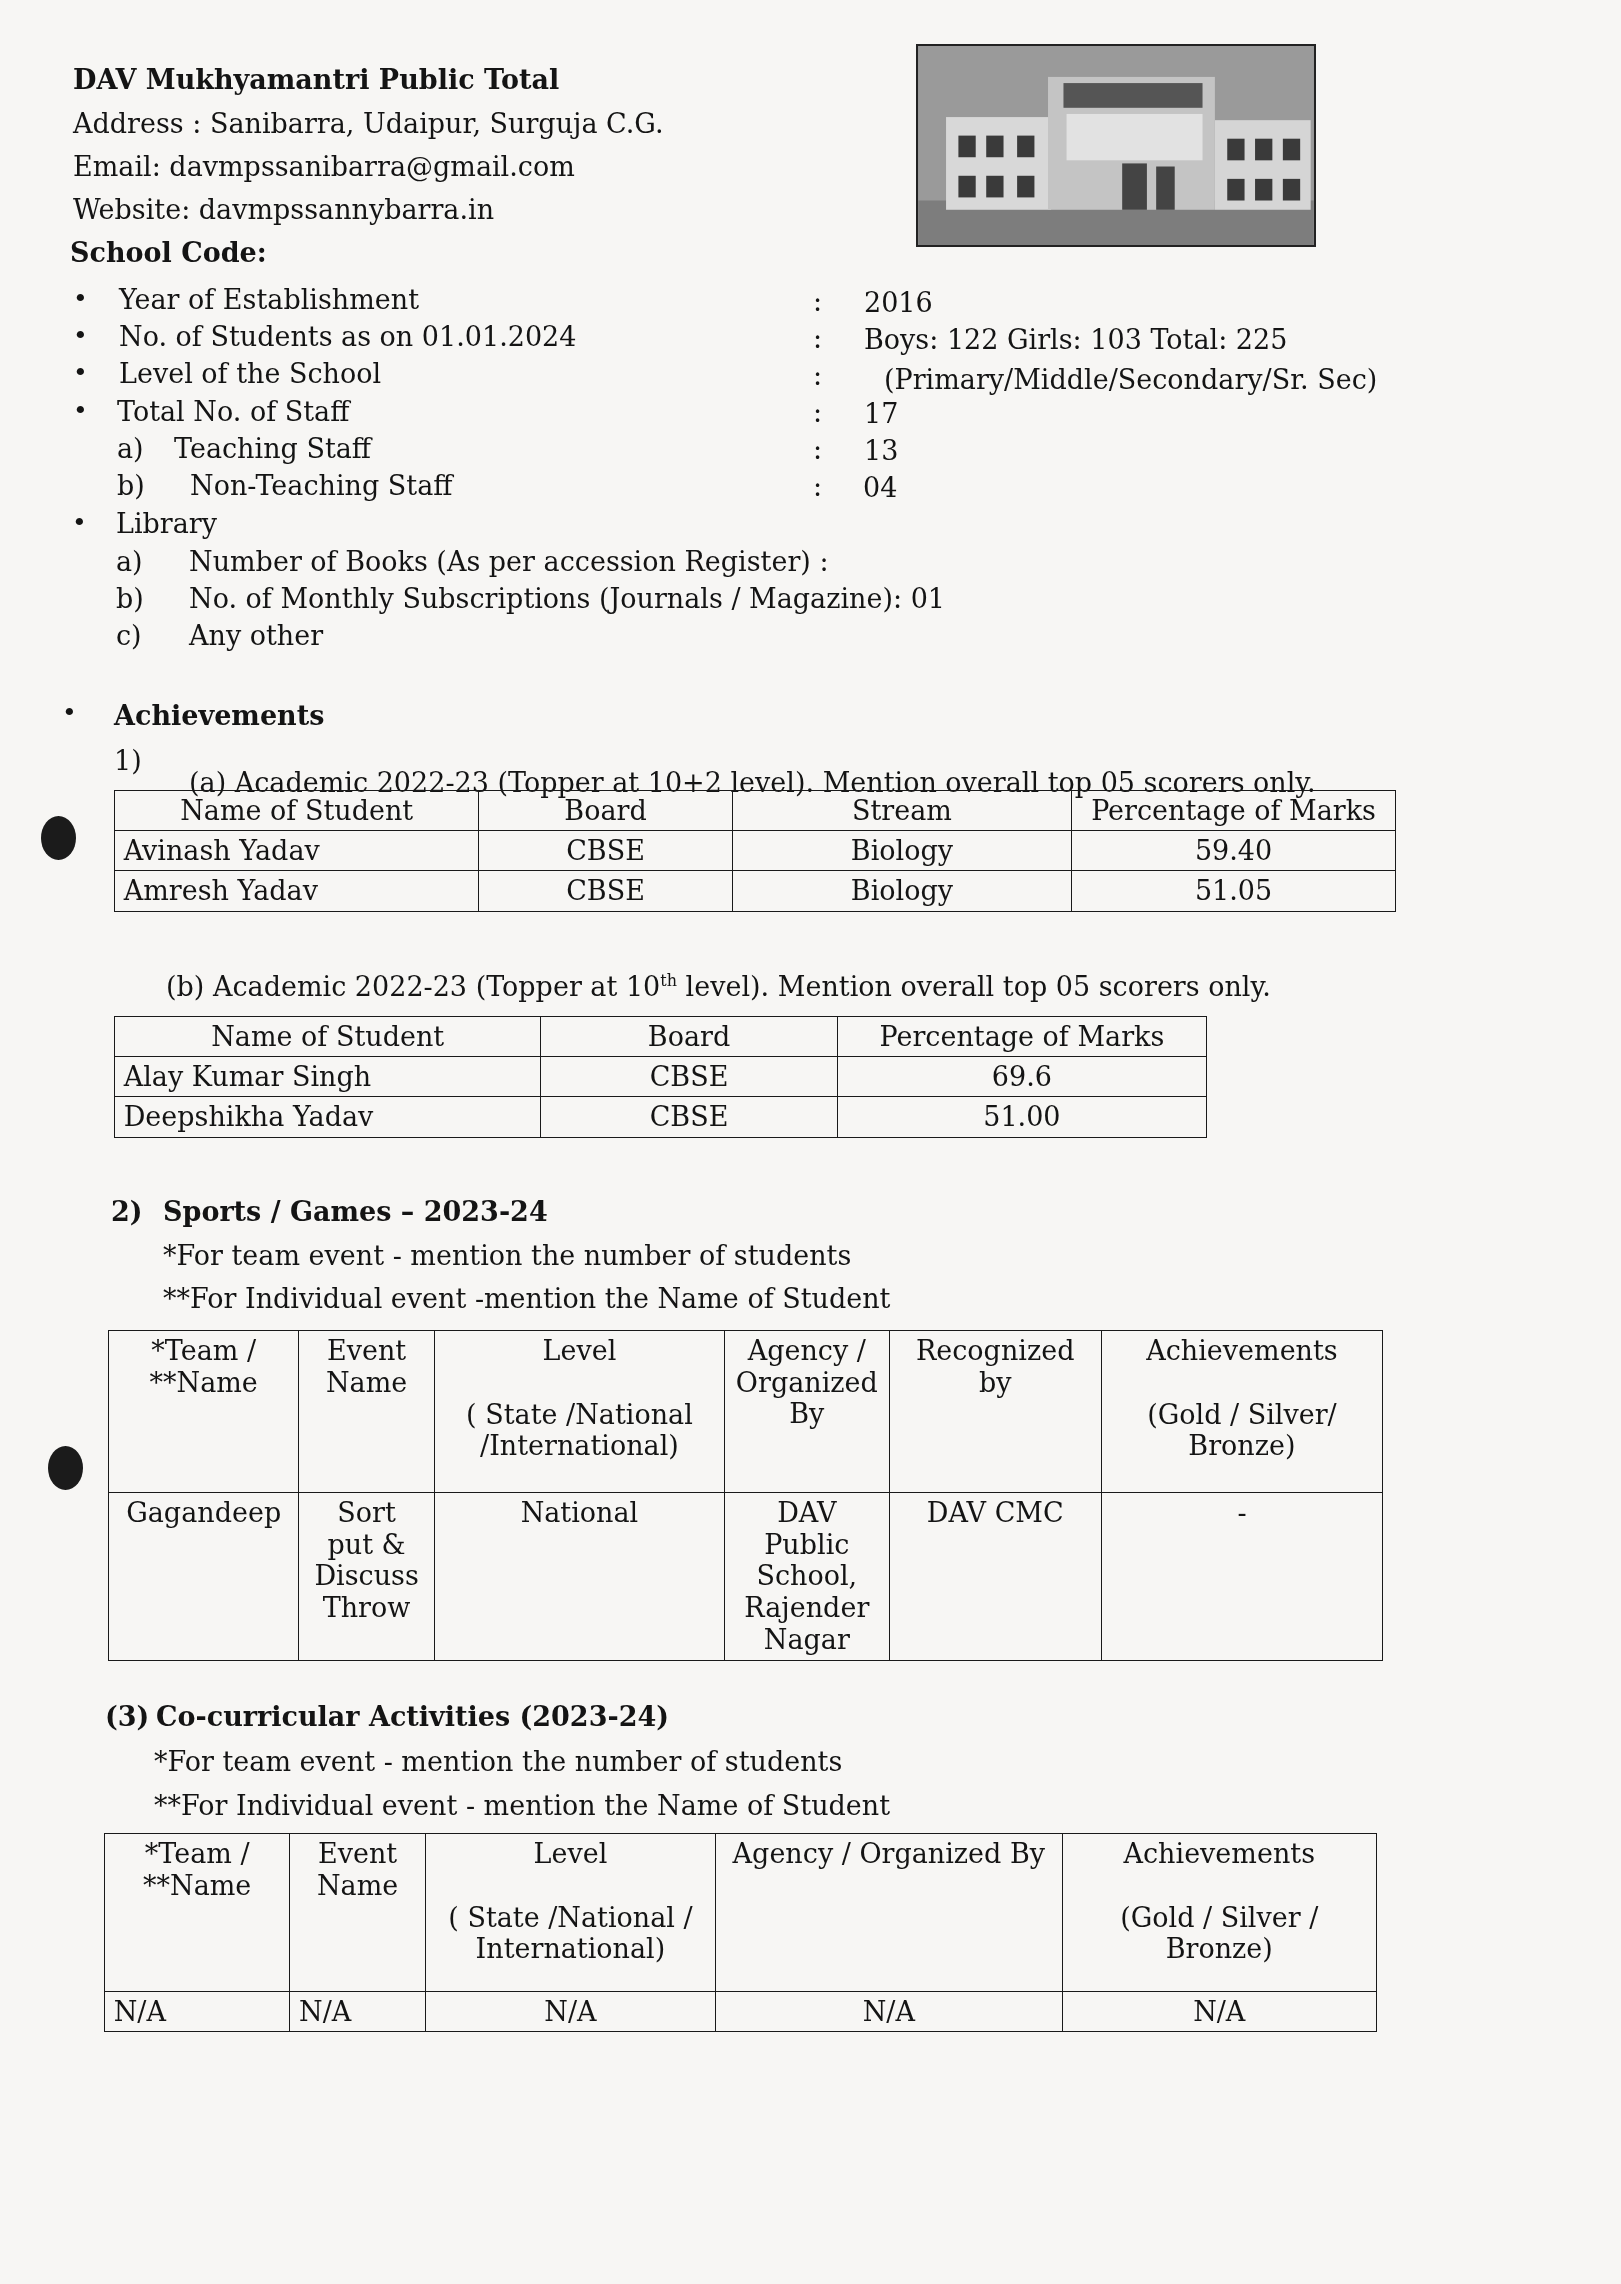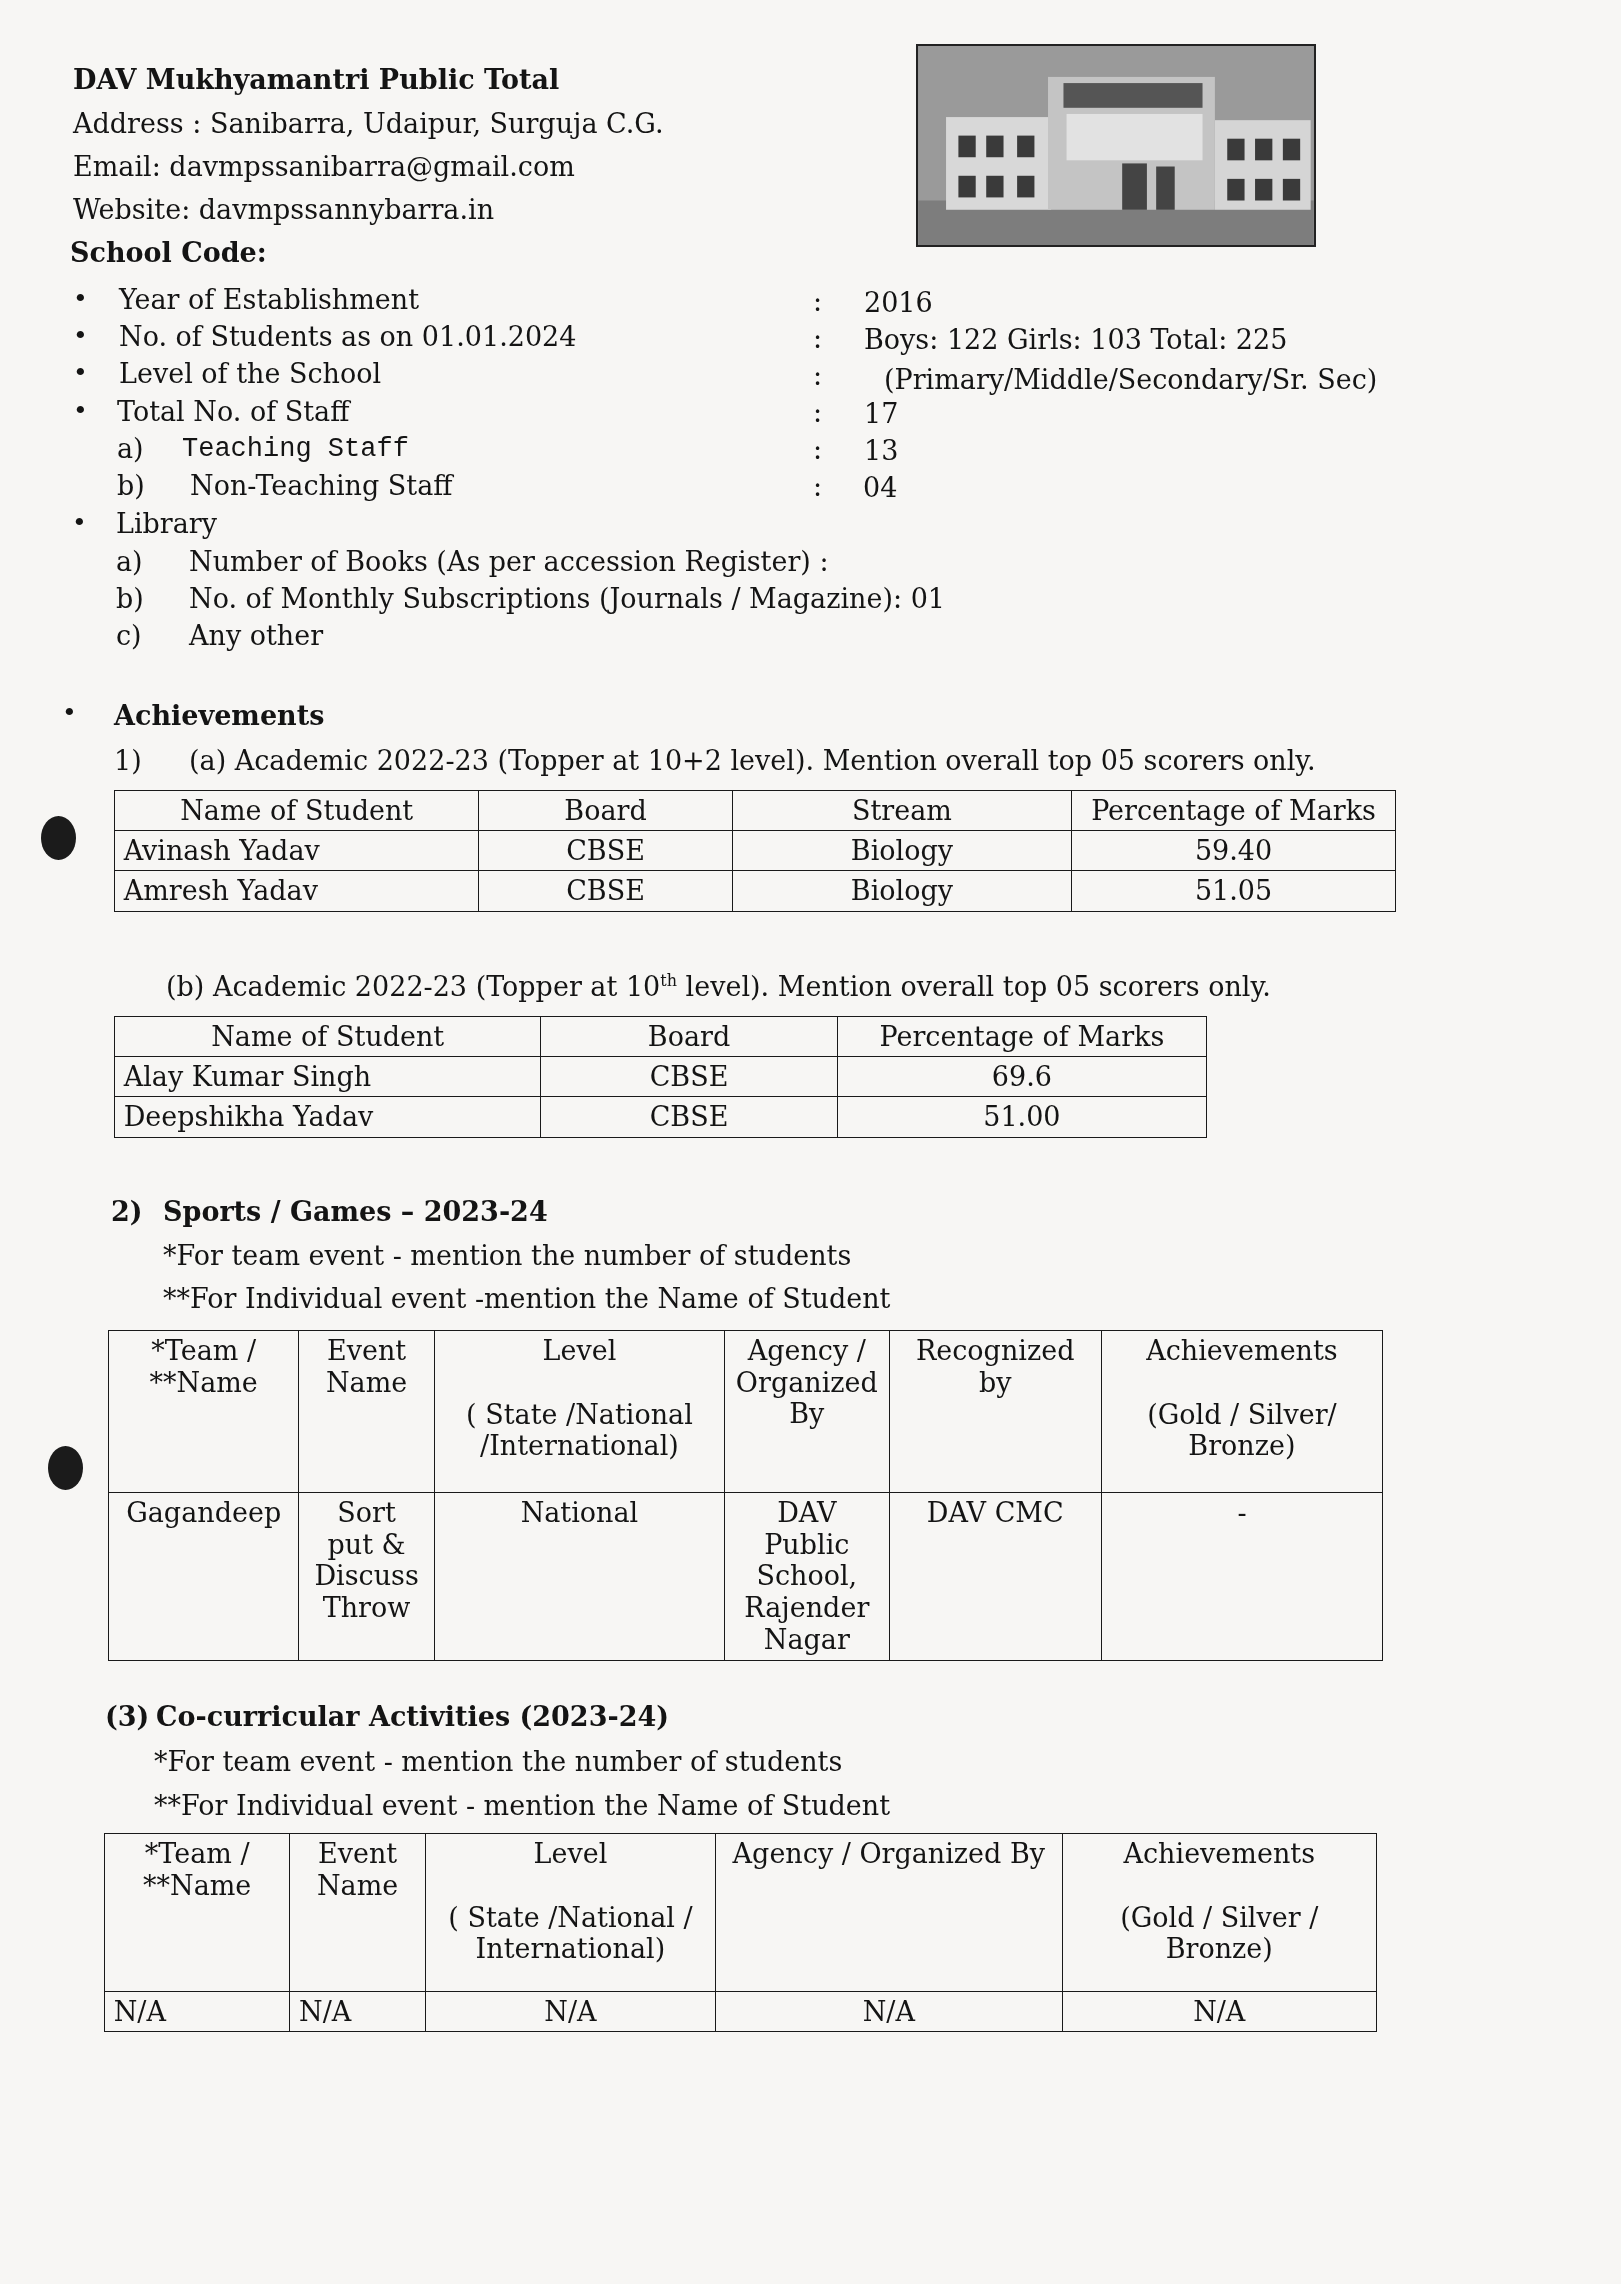--- a/index.html
+++ b/index.html
@@ -75,21 +75,21 @@
   <div class="abs t" style="left:119px;top:358px;">Level of the School</div>
   <div class="abs t" style="left:813px;top:360px;">:</div>
   <div class="abs t" style="left:864px;top:364px;margin-left:20px;">(Primary/Middle/Secondary/Sr. Sec)</div>
 
   <div class="abs t bullet" style="left:73px;top:396px;">•</div>
   <div class="abs t" style="left:117px;top:396px;">Total No. of Staff</div>
   <div class="abs t" style="left:813px;top:397px;">:</div>
   <div class="abs t" style="left:864px;top:398px;">17</div>
 
   <div class="abs t" style="left:117px;top:433px;">a)</div>
-  <div class="abs t" style="left:182px;top:433px;font-family:Liberation Mono, monospace;">Teaching Staff</div>
+  <div class="abs t" style="left:174px;top:433px;">Teaching Staff</div>
   <div class="abs t" style="left:813px;top:434px;">:</div>
   <div class="abs t" style="left:864px;top:435px;">13</div>
 
   <div class="abs t" style="left:117px;top:470px;">b)</div>
   <div class="abs t" style="left:190px;top:470px;">Non-Teaching Staff</div>
   <div class="abs t" style="left:813px;top:471px;">:</div>
   <div class="abs t" style="left:863px;top:472px;">04</div>
 
   <div class="abs t bullet" style="left:72px;top:508px;">•</div>
   <div class="abs t" style="left:116px;top:508px;">Library</div>
@@ -99,21 +99,21 @@
   <div class="abs t" style="left:116px;top:583px;">b)</div>
   <div class="abs t" style="left:189px;top:583px;">No. of Monthly Subscriptions (Journals / Magazine): 01</div>
   <div class="abs t" style="left:116px;top:620px;">c)</div>
   <div class="abs t" style="left:189px;top:620px;">Any other</div>
 </div>
 
 <div class="abs t bullet" style="left:62px;top:698px;">•</div>
 <div class="abs t b" style="left:114px;top:700px;">Achievements</div>
 
 <div class="abs t" style="left:114px;top:745px;">1)</div>
-<div class="abs t" style="left:189px;top:745px;text-align:right;">(a) Academic 2022-23 (Topper at 10+2 level). Mention overall top 05 scorers only.</div>
+<div class="abs t" style="left:189px;top:767px;text-align:right;">(a) Academic 2022-23 (Topper at 10+2 level). Mention overall top 05 scorers only.</div>
 
 <div class="abs punch" style="left:41px;top:816px;"></div>
 
 <table style="left:114px;top:790px;width:1282px;">
   <tbody>
       <tr>
     <th style="width:346px;">Name of Student</th>
     <th style="width:235px;">Board</th>
     <th style="width:321px;">Stream</th>
     <th>Percentage of Marks</th>

